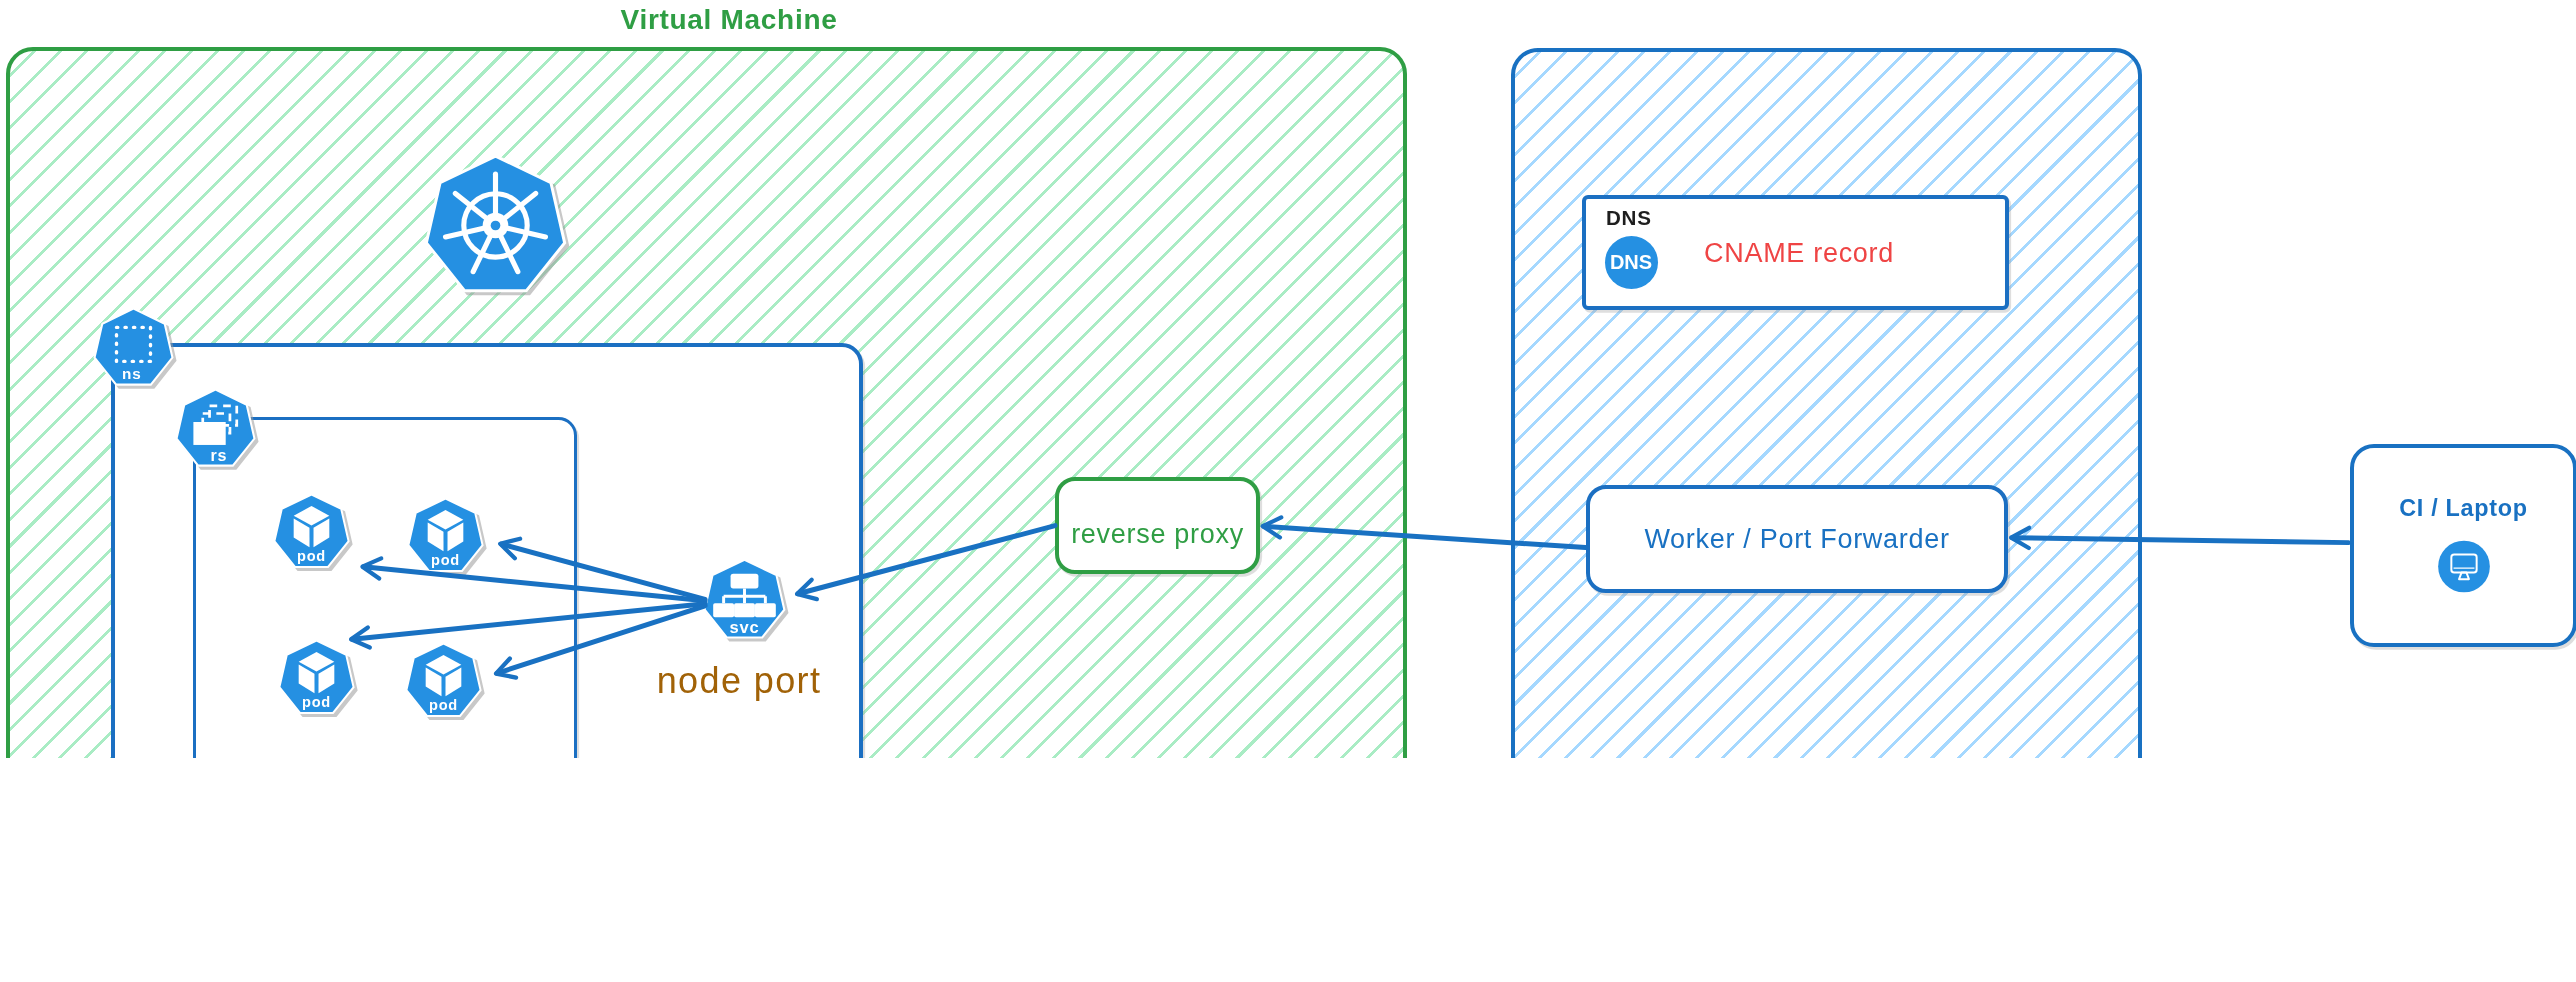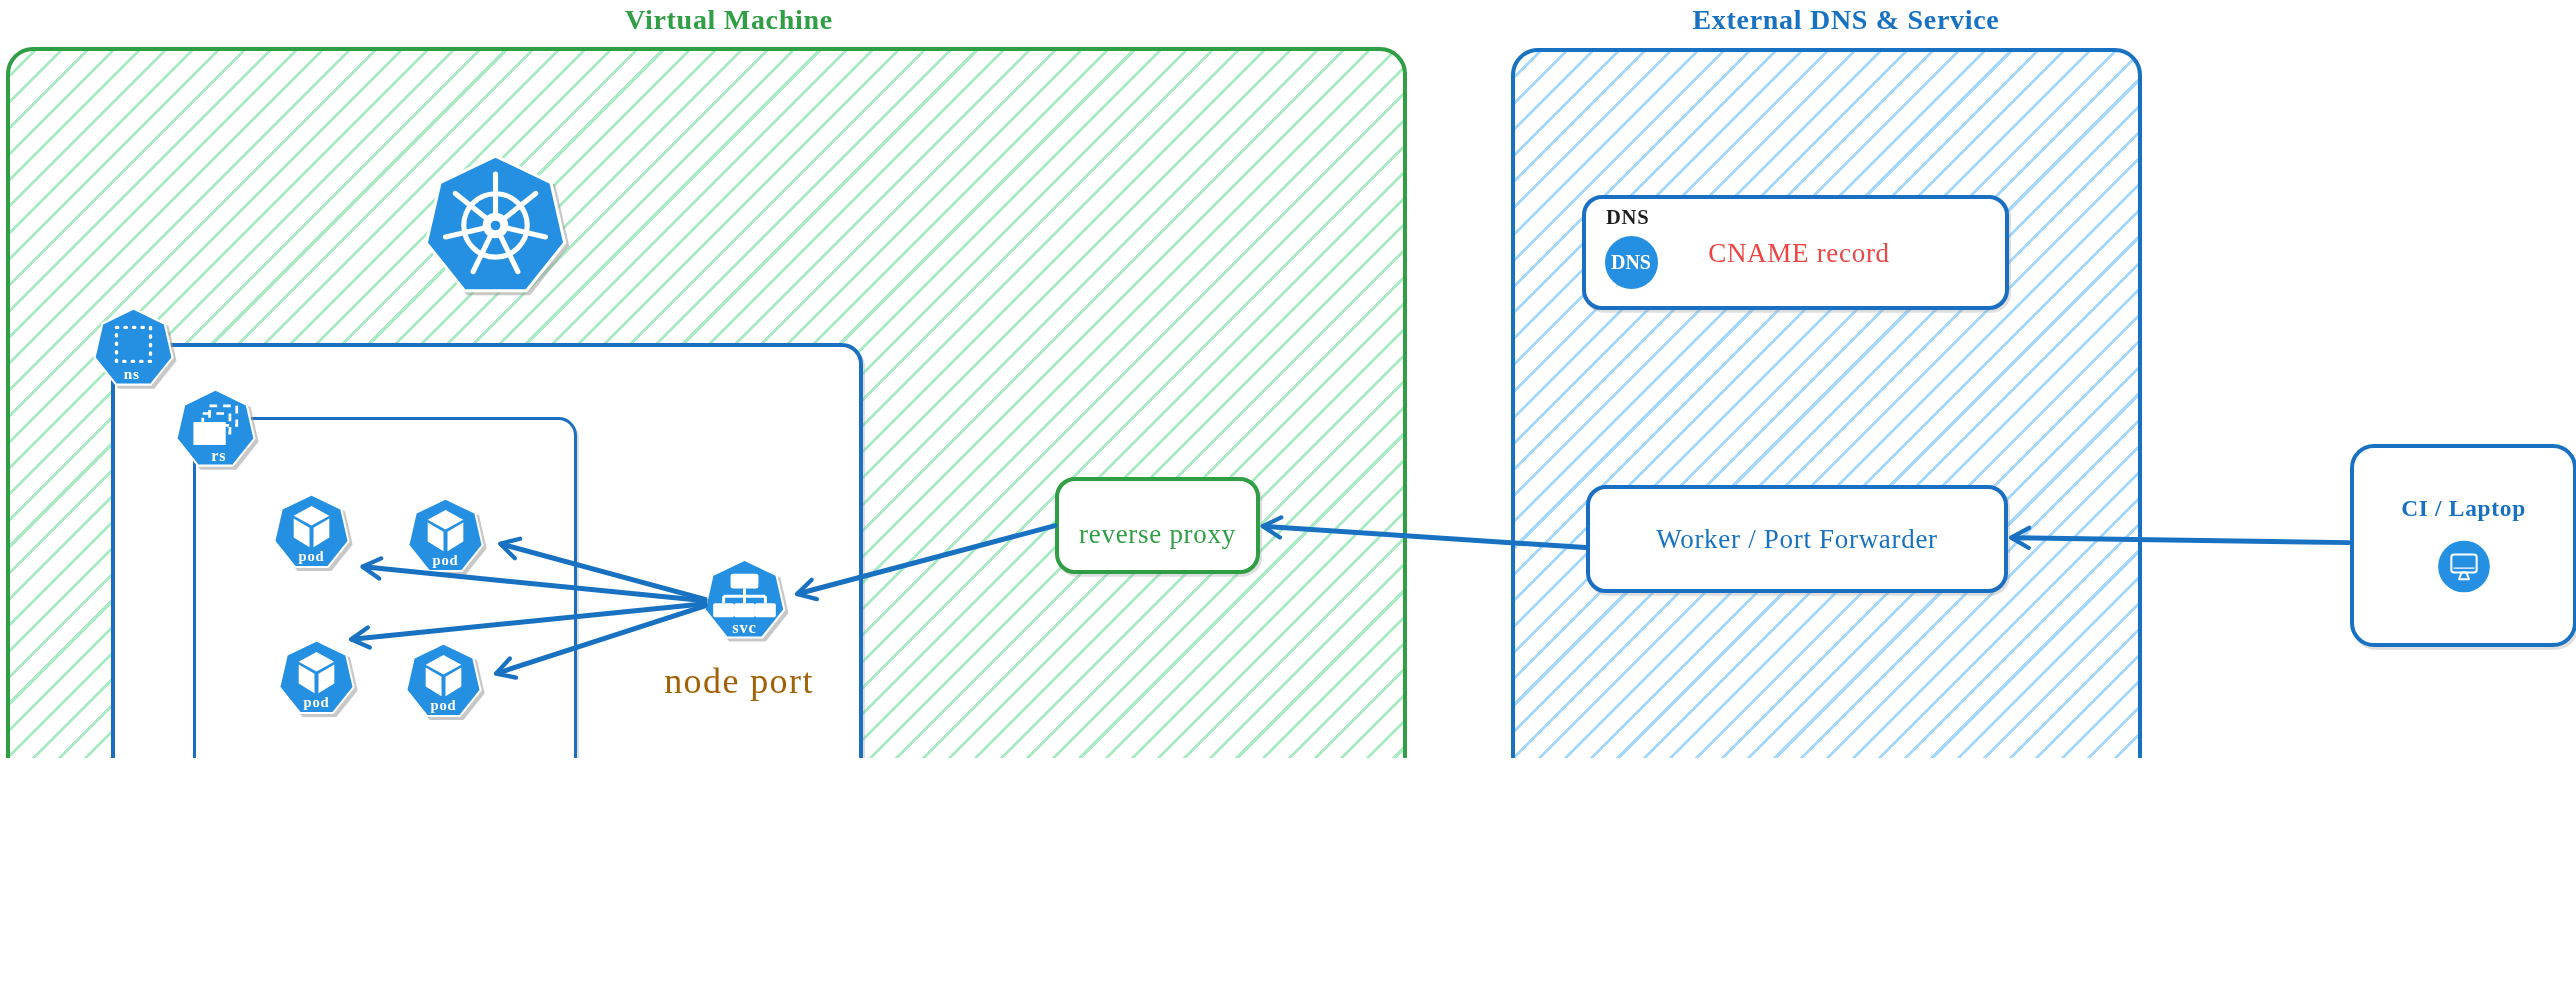--- a/index.html
+++ b/index.html
@@ -1,18 +1,18 @@
 <!DOCTYPE html>
 <html style="font-size:11.4px"><head>
 <meta charset="utf-8">
 <style>
   html,body{margin:0;padding:0;background:#ffffff;}
   .canvas{
     position:relative;width:2576px;height:758px;background:#ffffff;
-    font-family:Liberation Serif, serif;overflow:hidden;
+    font-family:Liberation Sans, sans-serif;overflow:hidden;
   }
   
   .big-box{position:absolute;border-radius:27px;z-index:1;}
   .vm-box{
     left:5.7px;top:47px;width:1393px;height:915px;
     border:4.3px solid #2f9e44;
     background:repeating-linear-gradient(135deg,rgba(0,0,0,0) 0 15.6px,#a9ecc4 15.6px 18.5px);
   }
   .ext-box{
     left:1511px;top:48px;width:623px;height:922px;
@@ -28,21 +28,21 @@
 
   
   .sketch-box{position:absolute;background:#ffffff;box-shadow:2.1px 2.8px 0 rgba(160,160,160,.35);}
   .ns-box{left:111px;top:343px;width:744px;height:501px;border:4.3px solid #1b6fc2;border-radius:21px;z-index:2;}
   .rs-box{left:193px;top:417px;width:378px;height:373px;border:3.6px solid #1b6fc2;border-radius:18.5px;z-index:3;}
   .rp-box{
     left:1055px;top:477px;width:197px;height:89px;border:4.3px solid #2f9e44;border-radius:20px;z-index:2;
     display:flex;align-items:center;justify-content:center;
   }
   .rp-label{color:#2f9e44;font-size:27px;letter-spacing:0.7px;white-space:nowrap;margin-top:18px;}
-  .dns-box{left:1582px;top:195px;width:419px;height:107px;border:4.3px solid #1b6fc2;border-radius:20px;z-index:2;}
+  .dns-box{left:1582px;top:195px;width:419px;height:107px;border:4.3px solid #1b6fc2;border-radius:6px;z-index:2;}
   .dns-header{position:absolute;left:20px;top:7px;color:#1e1e1e;font-size:20.6px;font-weight:bold;letter-spacing:0.7px;}
   .dns-badge{
     position:absolute;left:18.5px;top:37px;width:53px;height:53px;border-radius:50%;
     background:#2590e2;color:#ffffff;font-size:20px;font-weight:bold;
     display:flex;align-items:center;justify-content:center;
   }
   .cname-label{
     position:absolute;left:213px;top:54px;transform:translate(-50%,-50%);
     color:#ef4444;font-size:27px;letter-spacing:0.7px;white-space:nowrap;
   }
@@ -76,21 +76,20 @@
   }
 
   .arrows{position:absolute;left:0;top:0;width:2576px;height:983px;z-index:5;pointer-events:none;}
 </style>
 </head>
 <body>
 
 <div class="canvas">
 
   <div class="box-title vm-title">Virtual Machine</div>
-  <div class="box-title ext-title">External DNS &amp; Service</div>
 
   <div class="big-box vm-box"></div>
   <div class="big-box ext-box"></div>
 
   <div class="sketch-box ns-box"></div>
   <div class="sketch-box rs-box"></div>
 
   <svg class="hepta k8s-logo" viewBox="0 0 100 100">
     <polygon points="50,2 86.7,19.7 95.8,59.5 70.4,91.3 29.6,91.3 4.2,59.5 13.3,19.7" fill="#2590e2" stroke="#ffffff" stroke-width="2"></polygon>
     <circle cx="50" cy="48" r="21" fill="none" stroke="#ffffff" stroke-width="3.4"></circle>

